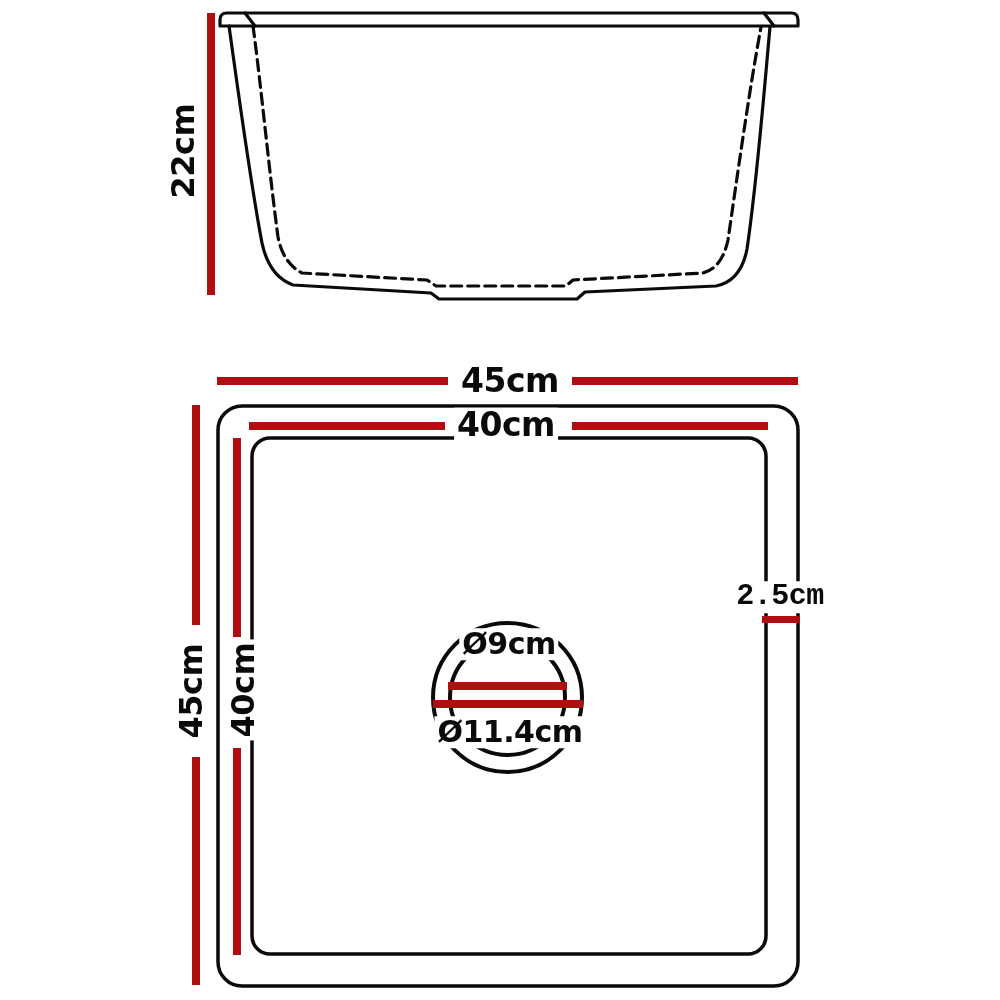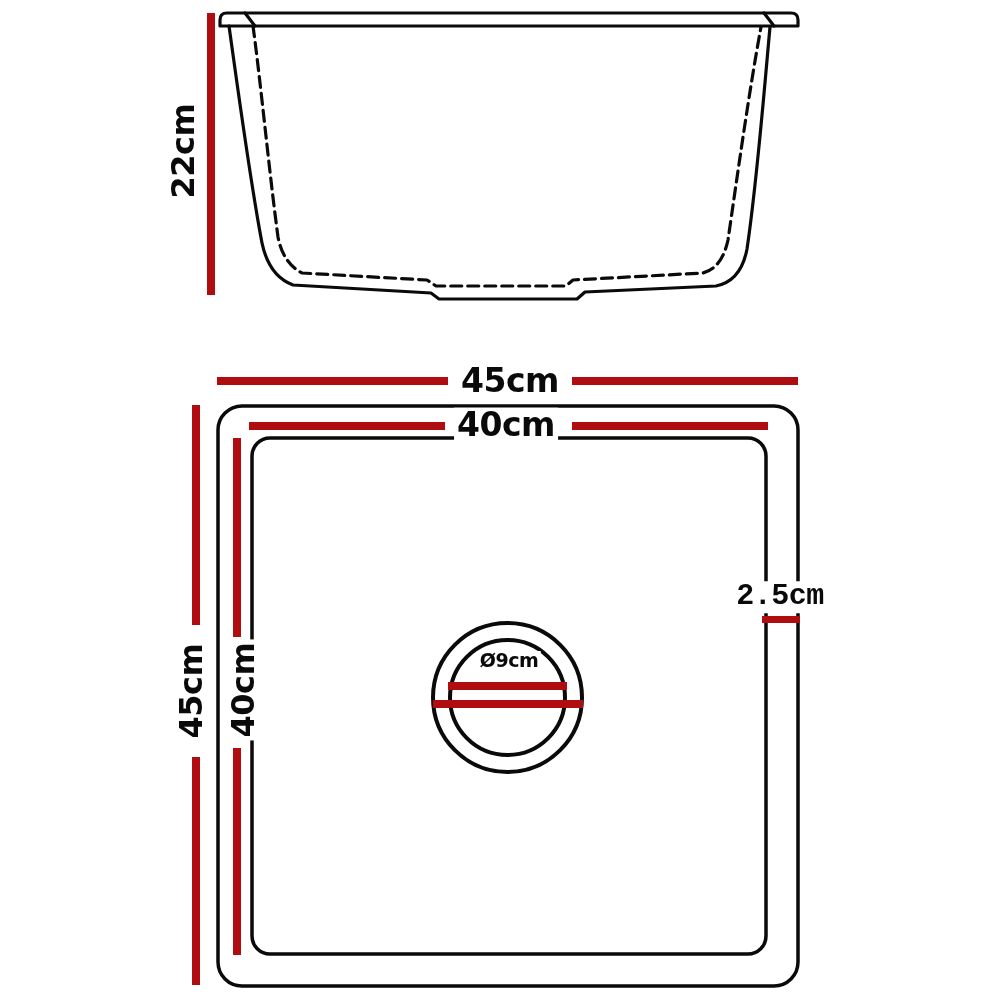--- a/index.html
+++ b/index.html
@@ -53,21 +53,21 @@
     transform: translate(-50%, -50%);
     letter-spacing: -0.5px;
   }
   .rot { transform: translate(-50%, -50%) rotate(-90deg); }
   #label-22  { left: 184px; top: 151px; font-size: 32px; }
   #label-45v { left: 192px; top: 691px; font-size: 32px; }
   #label-40v { left: 244px; top: 690px; font-size: 32px; }
   #label-45h { left: 510px; top: 381px; font-size: 33px; }
   #label-40h { left: 506px; top: 425px; font-size: 33px; }
   #label-25  { left: 780px; top: 597px; font-size: 30px; font-family: Liberation Mono, monospace; }
-  #label-9   { left: 509px; top: 661px; font-size: 19px; }
+  #label-9   { left: 509px; top: 644px; font-size: 30px; }
   #label-114 { left: 510px; top: 732px; font-size: 30px; }
 </style>
 </head>
 <body>
 
 <div class="canvas">
 
   <svg class="line-art" width="1000" height="1000" viewBox="0 0 1000 1000">
 
     <path class="lw-side" d="M 227 13 H 791 Q 798 13 798 20 V 26 H 220 V 20 Q 220 13 227 13 Z"></path>
@@ -98,14 +98,15 @@
   <div class="dim-bar" id="bar-9"></div>
   <div class="dim-bar" id="bar-114"></div>
 
   <div class="dim-label rot" id="label-22">22cm</div>
   <div class="dim-label rot" id="label-45v">45cm</div>
   <div class="dim-label rot" id="label-40v">40cm</div>
   <div class="dim-label" id="label-45h">45cm</div>
   <div class="dim-label" id="label-40h">40cm</div>
   <div class="dim-label" id="label-25">2.5cm</div>
   <div class="dim-label" id="label-9">Ø9cm</div>
+  <div class="dim-label" id="label-114">Ø11.4cm</div>
 
 </div>
 
 </body></html>

